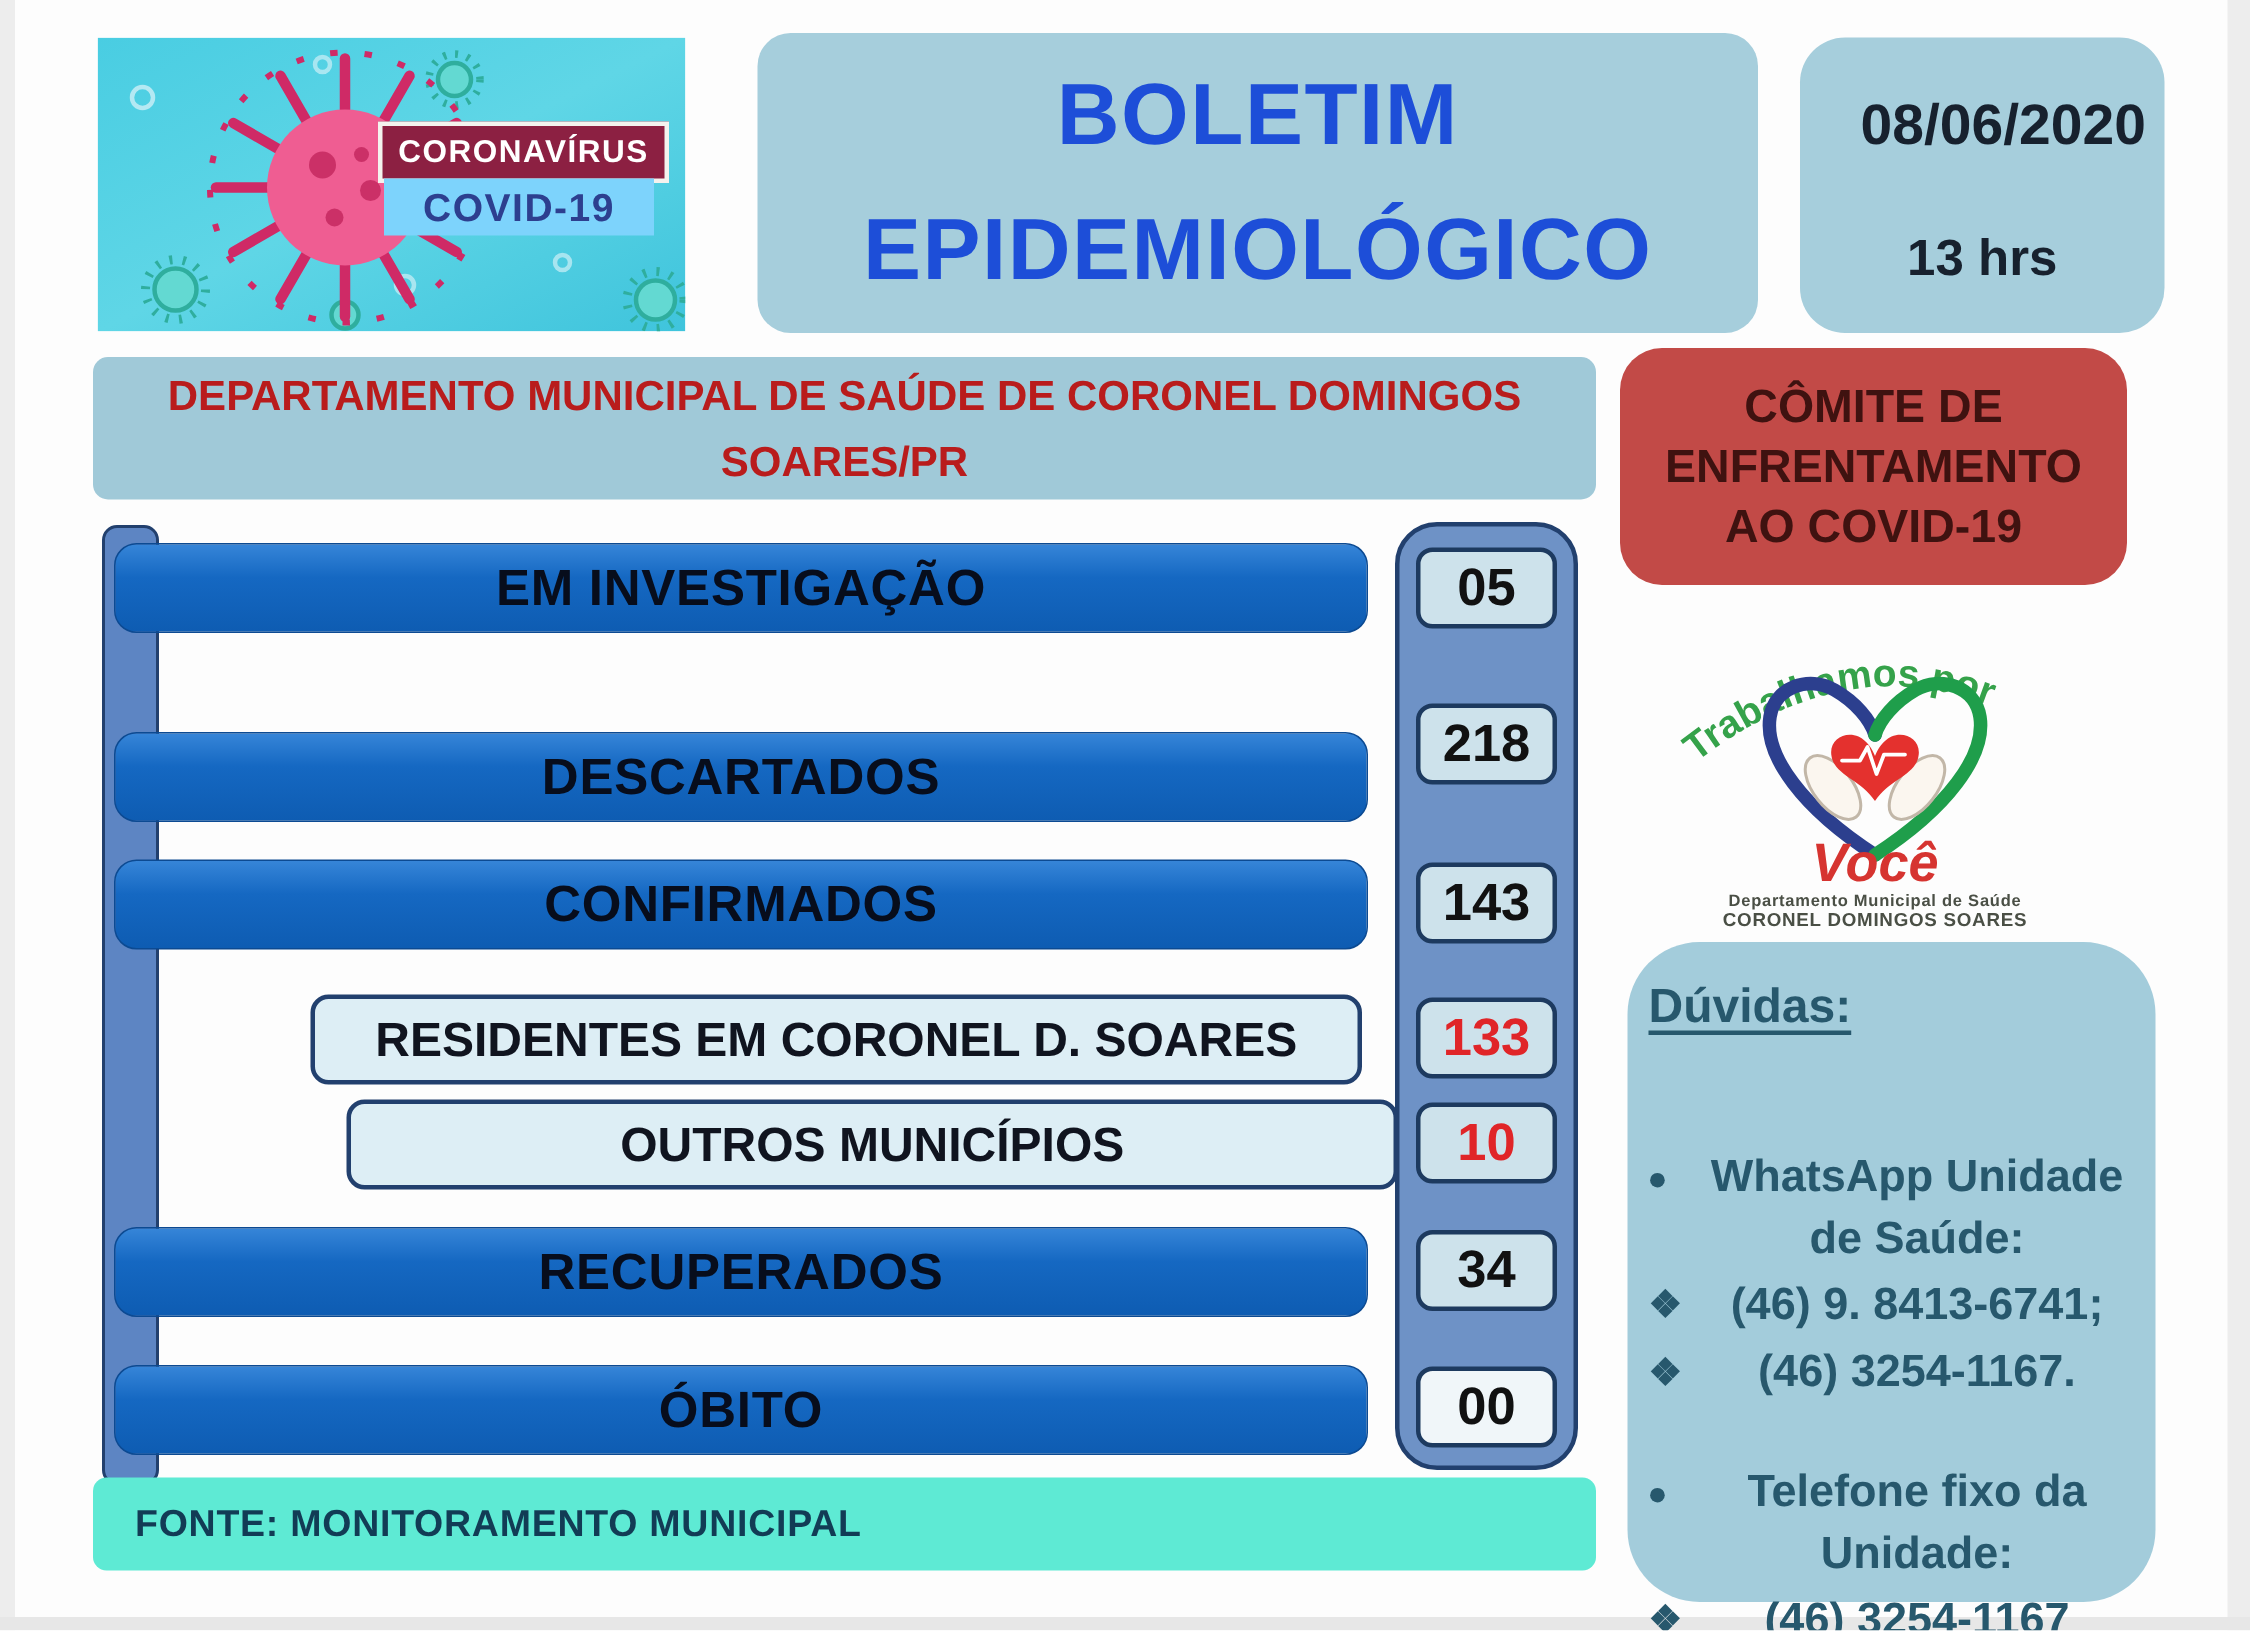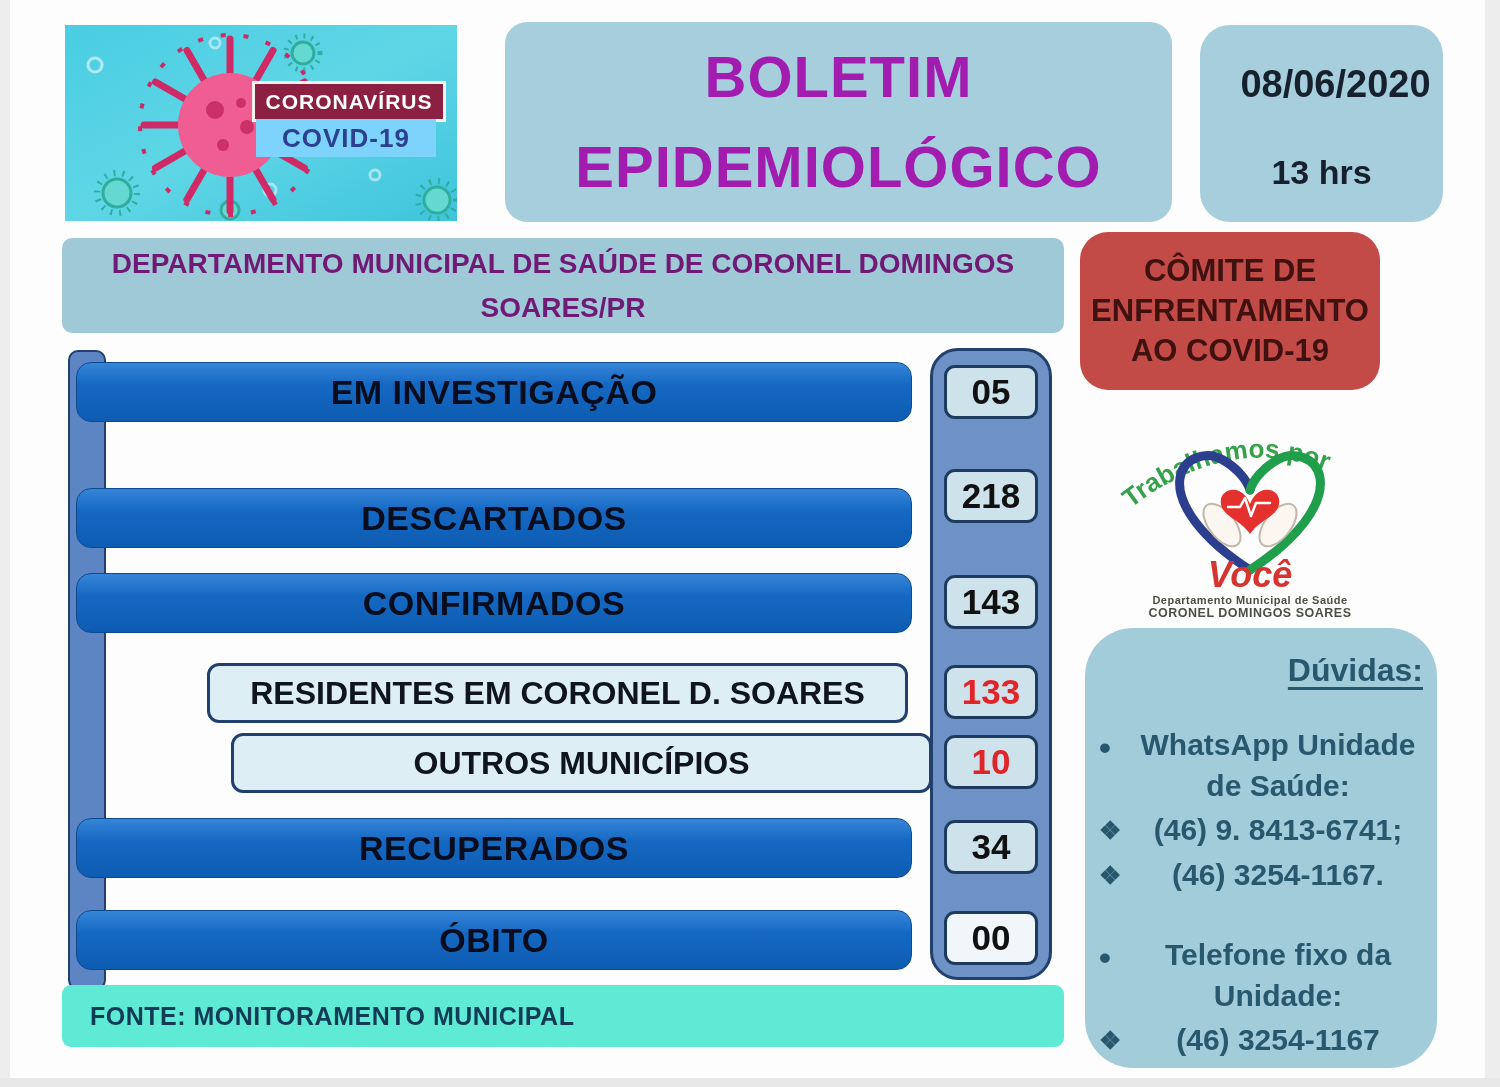--- a/index.html
+++ b/index.html
@@ -27,42 +27,42 @@
   .virus-banner-white{
     position:absolute;left:191px;top:94px;width:180px;height:38px;
     background:#7dd3fc;
     display:flex;align-items:center;justify-content:center;
     color:#2d3f8f;font-weight:bold;font-size:26px;letter-spacing:1px;
   }
   .title-box{
     position:absolute;left:505px;top:22px;width:667px;height:200px;
     background:#a6cedc;border-radius:22px;
     display:flex;align-items:center;justify-content:center;text-align:center;
-    color:#a21caf;font-weight:bold;font-size:58px;line-height:1.55;letter-spacing:1px;
+    color:#1d4ed8;font-weight:bold;font-size:58px;line-height:1.55;letter-spacing:1px;
     padding:0 20px;box-sizing:border-box;
   }
   .date-box{
     position:absolute;left:1200px;top:25px;width:243px;height:197px;
     background:#a6cedc;border-radius:30px;
     display:flex;flex-direction:column;align-items:center;justify-content:space-between;
     padding:38px 0 30px 0;box-sizing:border-box;
     color:#17212e;font-weight:bold;
   }
   .date-box .date{font-size:38px;margin-left:28px;}
   .date-box .time{font-size:34px;}
 
   .dept-banner{
     position:absolute;left:62px;top:238px;width:1002px;height:95px;
     background:#a0c9d8;border-radius:10px;
     display:flex;align-items:center;justify-content:center;text-align:center;
-    color:#701a75;font-weight:bold;font-size:28px;line-height:1.55;
+    color:#b91c1c;font-weight:bold;font-size:28px;line-height:1.55;
     padding:0 30px;box-sizing:border-box;
   }
   .committee-box{
-    position:absolute;left:1080px;top:232px;width:300px;height:158px;
+    position:absolute;left:1080px;top:232px;width:338px;height:158px;
     background:#c24a47;border-radius:28px;
     display:flex;align-items:center;justify-content:center;text-align:center;
     color:#3f1210;font-weight:bold;font-size:31px;line-height:1.3;
     padding:0 16px;box-sizing:border-box;
   }
 
   
   .vbar{
     position:absolute;left:68px;top:350px;width:38px;height:640px;
     background:#5d85c3;border:2px solid #22406e;border-radius:10px;box-sizing:border-box;
@@ -103,22 +103,22 @@
 
   
   .logo-block{position:absolute;left:1100px;top:412px;width:300px;height:208px;}
   .contact-box{
     position:absolute;left:1085px;top:628px;width:352px;height:440px;
     background:#a3ccdb;border-radius:48px;box-sizing:border-box;
     padding:24px 14px 0 14px;
     color:#27586d;font-weight:bold;
   }
   .contact-title{
-    text-align:right;font-size:32px;text-decoration:underline;
-    text-underline-offset:6px;margin-bottom:36px;
+    text-align:left;font-size:32px;text-decoration:underline;
+    text-underline-offset:6px;margin-bottom:76px;
   }
   .contact-item{display:flex;align-items:flex-start;margin:4px 0;}
   .contact-item .bullet{width:34px;flex:0 0 34px;text-align:left;line-height:1.3;}
   .contact-item.dot .bullet{font-size:34px;}
   .contact-item.diamond .bullet{font-size:25px;padding-top:4px;}
   .contact-item .txt{flex:1;text-align:center;font-size:30px;line-height:1.35;}
   .contact-item.gap{margin-top:40px;}
 </style>
 </head>
 <body>

